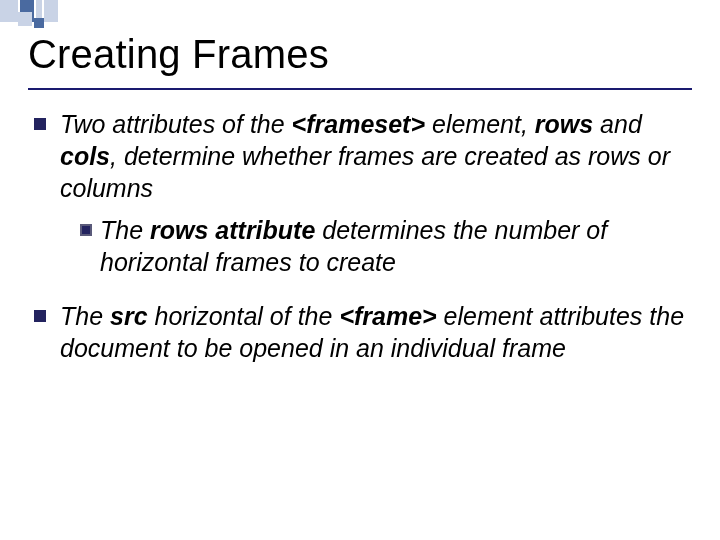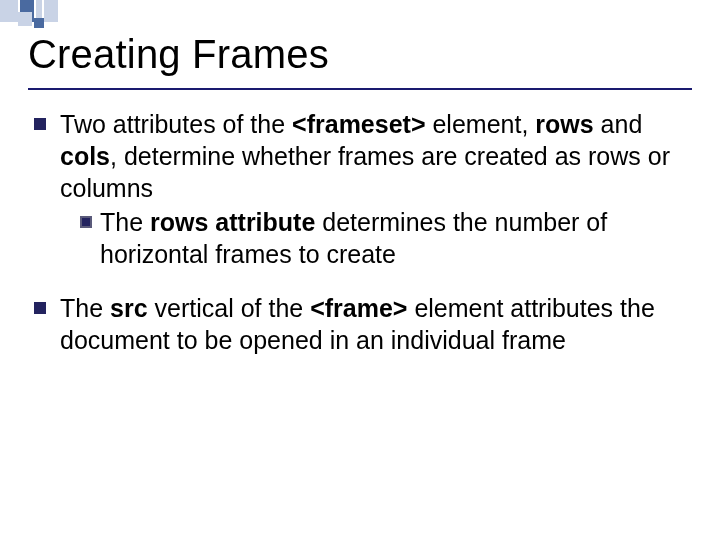--- a/index.html
+++ b/index.html
@@ -41,39 +41,40 @@
     height: 0;
     border-top: 2px solid #1a1a6f;
   }
   .body {
     position: absolute;
     top: 108px;
     left: 34px;
     width: 652px;
     font-size: 25px;
     line-height: 1.28;
+    font-style: italic;
   }
   .b1 {
     display: flex;
     align-items: flex-start;
     margin-bottom: 22px;
   }
   .b1 .marker {
     flex: 0 0 auto;
     width: 12px;
     height: 12px;
     background: #23235f;
     margin-top: 10px;
     margin-right: 14px;
   }
   .b1 .text {
     flex: 1 1 auto;
   }
   .sub {
-    margin-top: 2px;
+    margin-top: 10px;
     padding-left: 20px;
   }
   .b2 {
     display: flex;
     align-items: flex-start;
     margin-top: 2px;
   }
   .b2 .marker {
     flex: 0 0 auto;
     width: 12px;
@@ -119,18 +120,18 @@
               <span>The </span><span class="bold">rows attribute</span><span> determines the number of horizontal frames to create</span>
             </div>
           </div>
         </div>
       </div>
     </div>
 
     <div class="b1 bottom-block">
       <div class="marker"></div>
       <div class="text">
-        <span>The </span><span class="bold">src</span><span> vertical of the </span><span class="bold">&lt;frame&gt;</span><span> element attributes the document to be opened in an individual frame</span>
+        <span>The </span><span class="bold">src</span><span> horizontal of the </span><span class="bold">&lt;frame&gt;</span><span> element attributes the document to be opened in an individual frame</span>
       </div>
     </div>
 
   </div>
 </div>
 
 </body></html>

